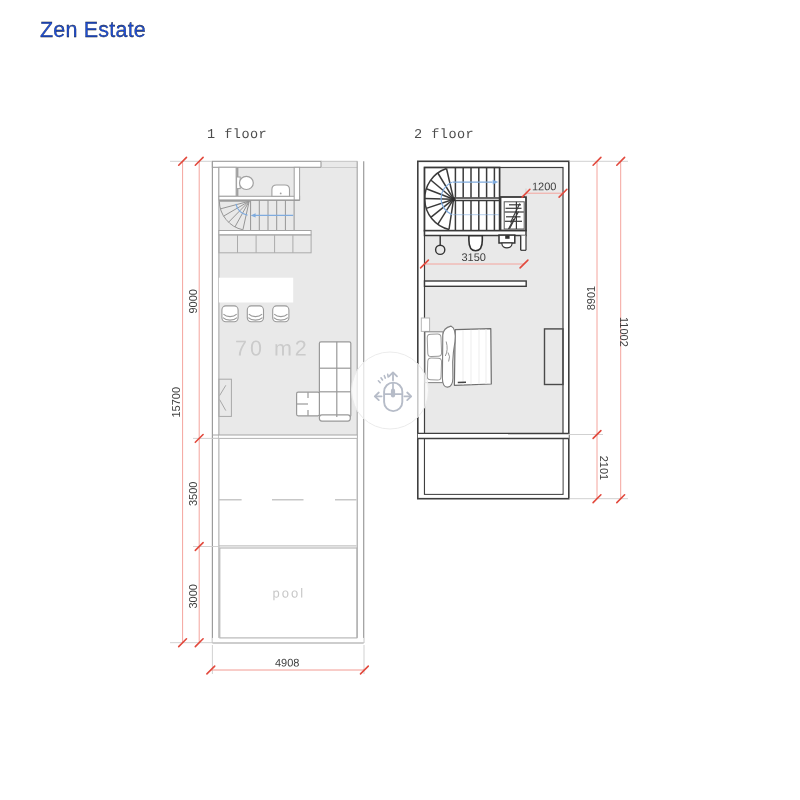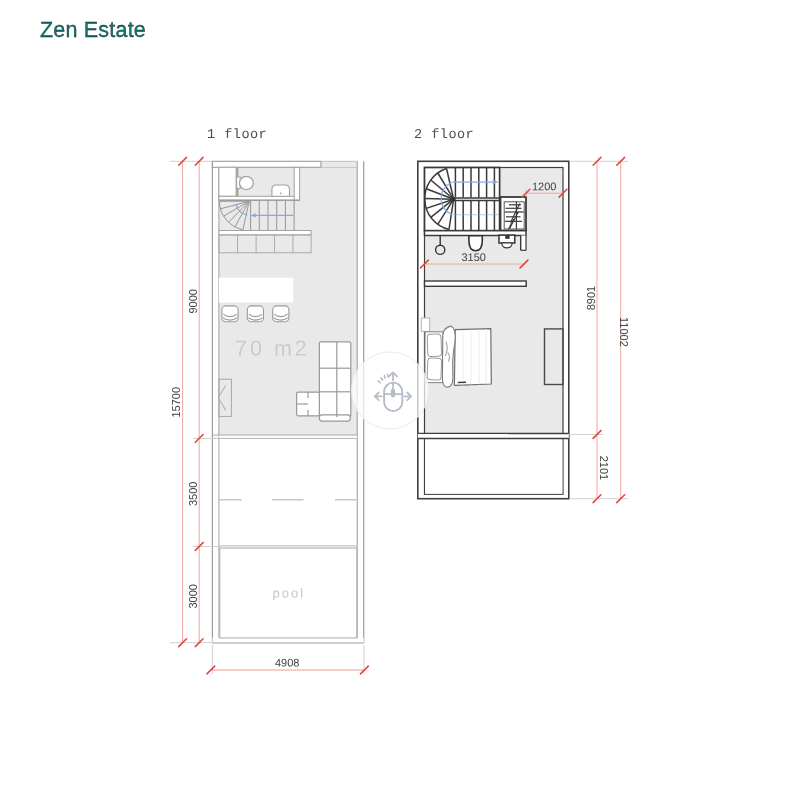--- a/index.html
+++ b/index.html
@@ -1,16 +1,16 @@
 <!DOCTYPE html>
 <html><head>
 <meta charset="utf-8">
 <style>
   html,body{margin:0;padding:0;background:#ffffff;width:800px;height:800px;overflow:hidden;}
-  .title{position:absolute;left:40px;top:18px;font-family:"Liberation Sans",sans-serif;font-size:21.5px;font-weight:500;color:#0f766e;letter-spacing:0.2px;-webkit-text-stroke:0.3px #16181c;will-change:transform;}
+  .title{position:absolute;left:40px;top:18px;font-family:"Liberation Sans",sans-serif;font-size:21.5px;font-weight:500;color:#1d4ed8;letter-spacing:0.2px;-webkit-text-stroke:0.3px #16181c;will-change:transform;}
   svg{position:absolute;left:0;top:0;}
   text{font-family:"Liberation Mono",monospace;}
   .dim{font-family:"Liberation Sans",sans-serif;font-size:11px;fill:#3d3d3d;}
   .flab{font-family:"Liberation Mono",monospace;font-size:13.5px;fill:#4a4a4a;letter-spacing:0.5px;}
 </style>
 </head>
 <body>
 
 <div class="title">Zen&nbsp;Estate</div>
 <svg width="800" height="800" viewBox="0 0 800 800">

